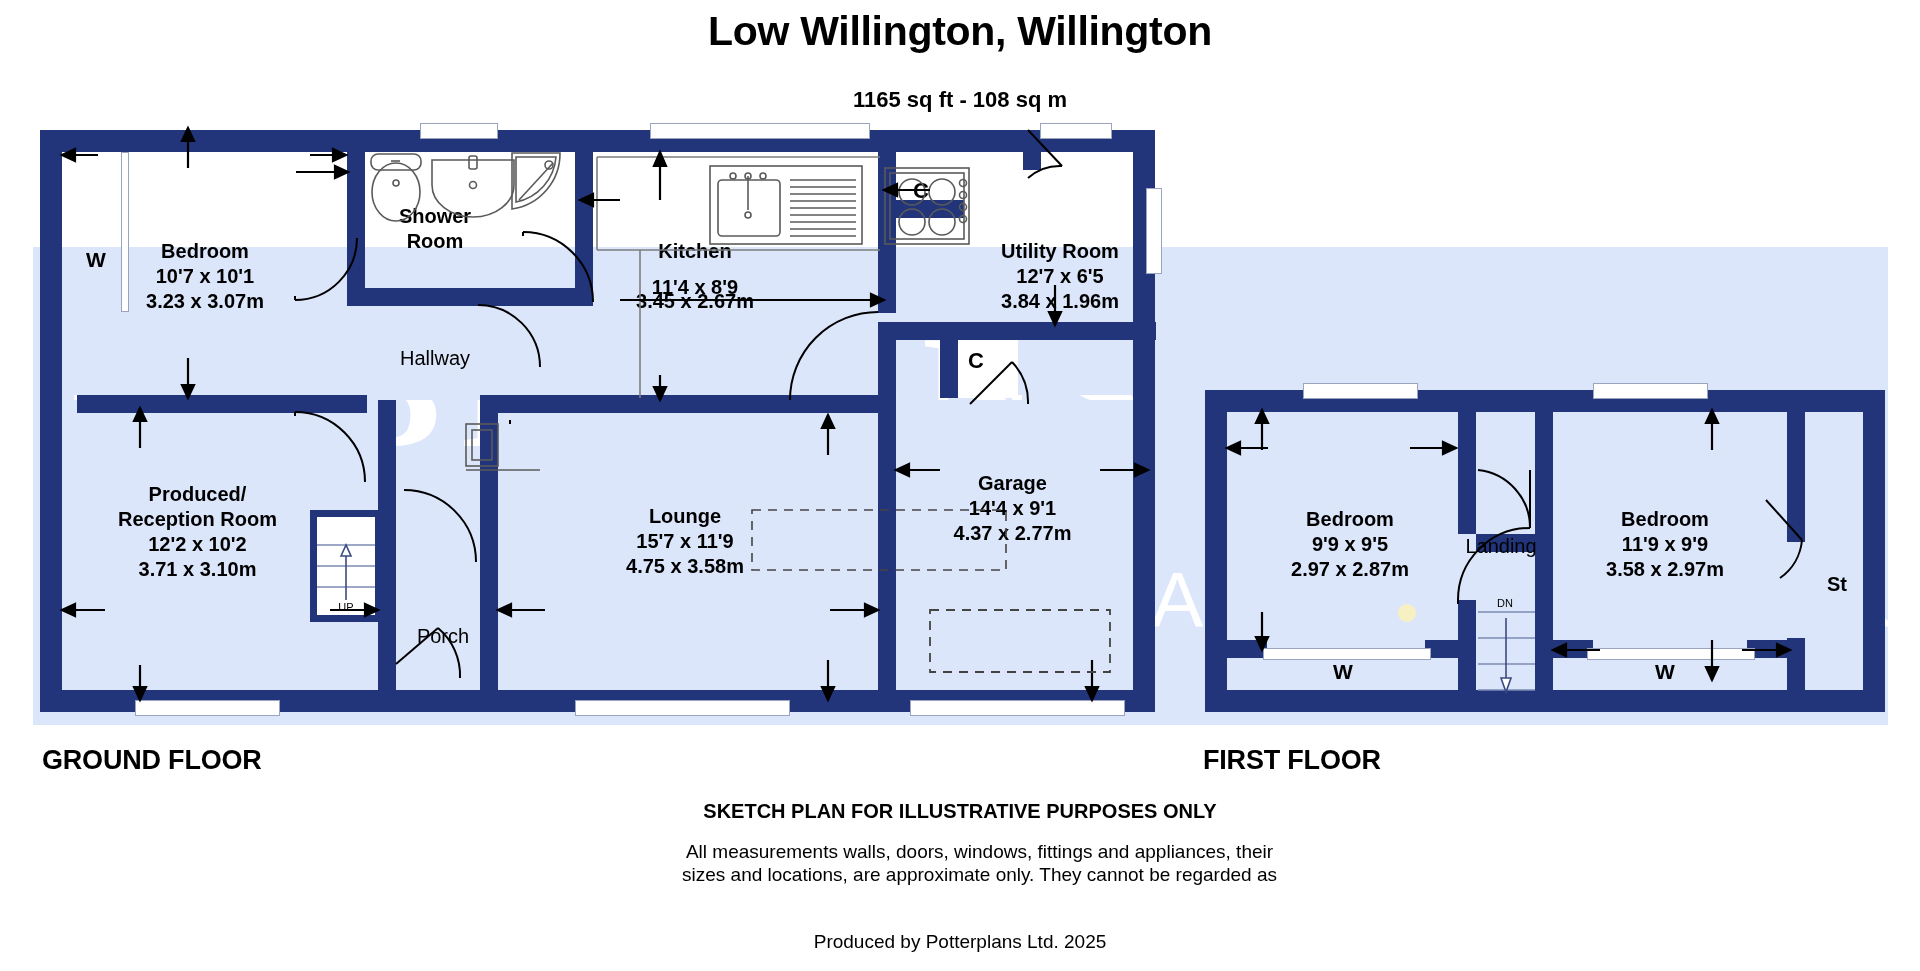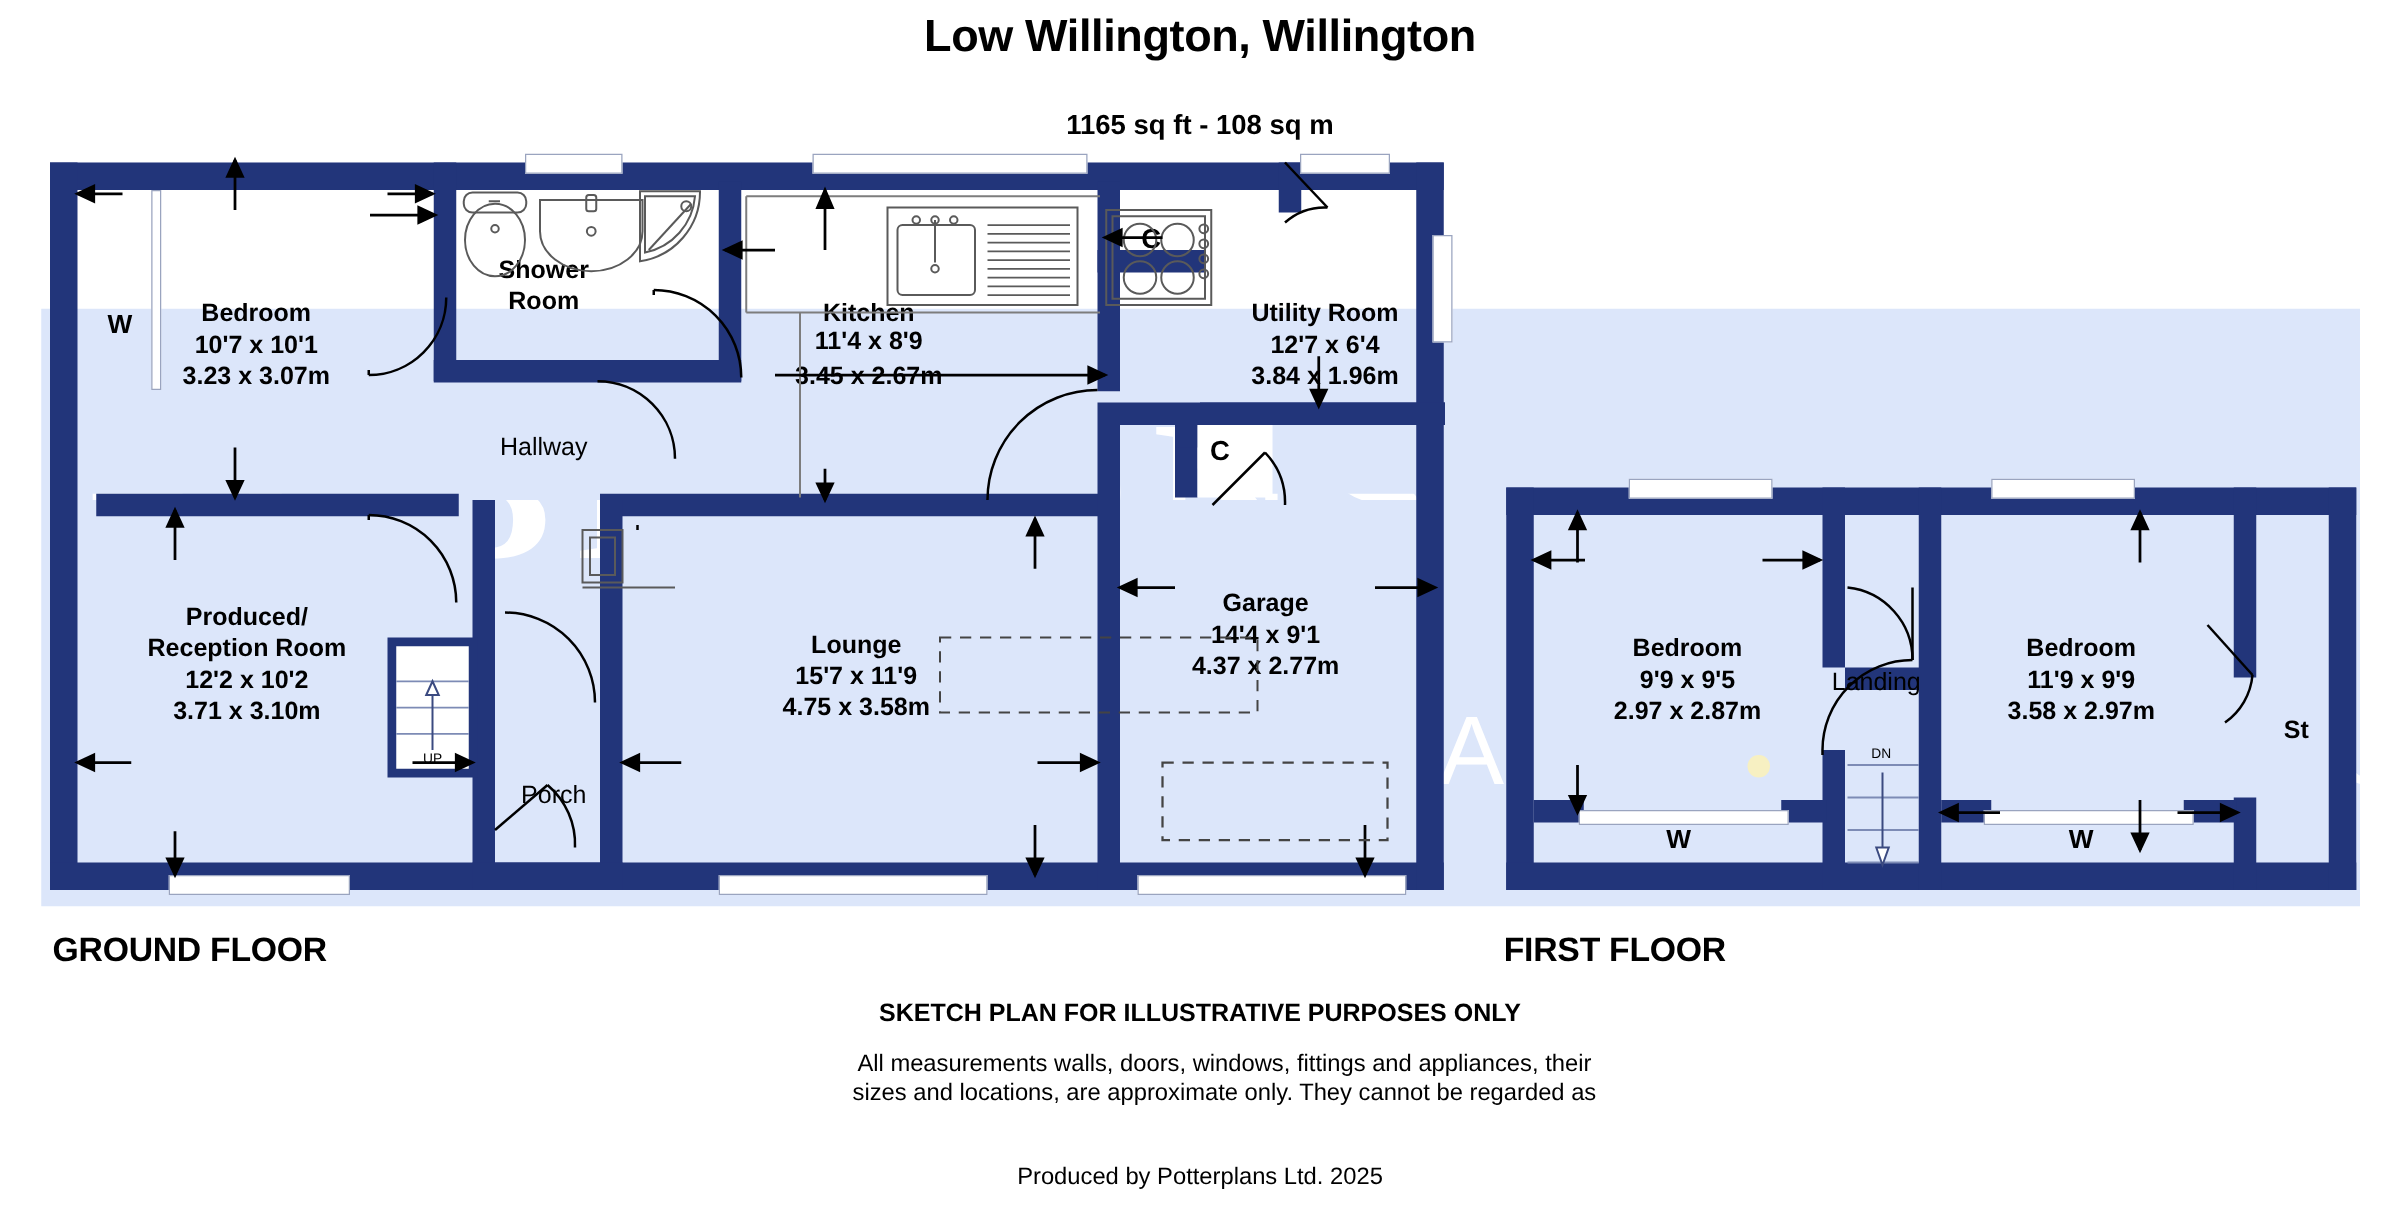--- a/index.html
+++ b/index.html
@@ -8,21 +8,21 @@
     width: 1920px; height: 971px;
     background: #ffffff;
     font-family: "Liberation Sans", sans-serif;
     overflow: hidden;
   }
   #page { position: relative; width: 1920px; height: 971px; background:#fff; }
 
   
   .title {
     position:absolute; left:0; top:8px; width:1920px; text-align:center;
-    font-size:36px; font-weight:bold; color:#000; letter-spacing:-0.3px;
+    font-size:41px; font-weight:bold; color:#000; letter-spacing:-0.3px;
   }
   .subtitle1 {
     position:absolute; left:0; top:57px; width:1920px; text-align:center;
     font-size:22px; font-weight:bold; color:#000;
   }
   .subtitle2 {
     position:absolute; left:0; top:87px; width:1920px; text-align:center;
     font-size:22px; font-weight:bold; color:#000;
   }
 
@@ -162,25 +162,25 @@
     <div class="win" style="left:910px;top:700px;width:215px;height:16px;"></div>
 
     <div class="lbl rm" style="left:95px;top:240px;width:220px;">Bedroom</div>
     <div class="lbl rm" style="left:95px;top:265px;width:220px;">10'7 x 10'1</div>
     <div class="lbl rm" style="left:95px;top:290px;width:220px;">3.23 x 3.07m</div>
 
     <div class="lbl rm" style="left:355px;top:205px;width:160px;">Shower</div>
     <div class="lbl rm" style="left:355px;top:230px;width:160px;">Room</div>
 
     <div class="lbl rm" style="left:580px;top:240px;width:230px;">Kitchen</div>
-    <div class="lbl rm" style="left:580px;top:262px;width:230px;">11'4 x 8'9</div>
+    <div class="lbl rm" style="left:580px;top:276px;width:230px;">11'4 x 8'9</div>
     <div class="lbl rm" style="left:580px;top:290px;width:230px;">3.45 x 2.67m</div>
 
     <div class="lbl rm" style="left:955px;top:240px;width:210px;">Utility Room</div>
-    <div class="lbl rm" style="left:955px;top:265px;width:210px;">12'7 x 6'4</div>
+    <div class="lbl rm" style="left:955px;top:265px;width:210px;">12'7 x 6'5</div>
     <div class="lbl rm" style="left:955px;top:290px;width:210px;text-align:center;">3.84 x 1.96m</div>
 
     <div class="lbl light" style="left:340px;top:347px;width:190px;">Hallway</div>
 
     <div class="lbl rm" style="left:80px;top:483px;width:235px;">Produced/</div>
     <div class="lbl rm" style="left:80px;top:508px;width:235px;">Reception Room</div>
     <div class="lbl rm" style="left:80px;top:533px;width:235px;">12'2 x 10'2</div>
     <div class="lbl rm" style="left:80px;top:558px;width:235px;">3.71 x 3.10m</div>
 
     <div class="lbl rm" style="left:565px;top:505px;width:240px;">Lounge</div>

